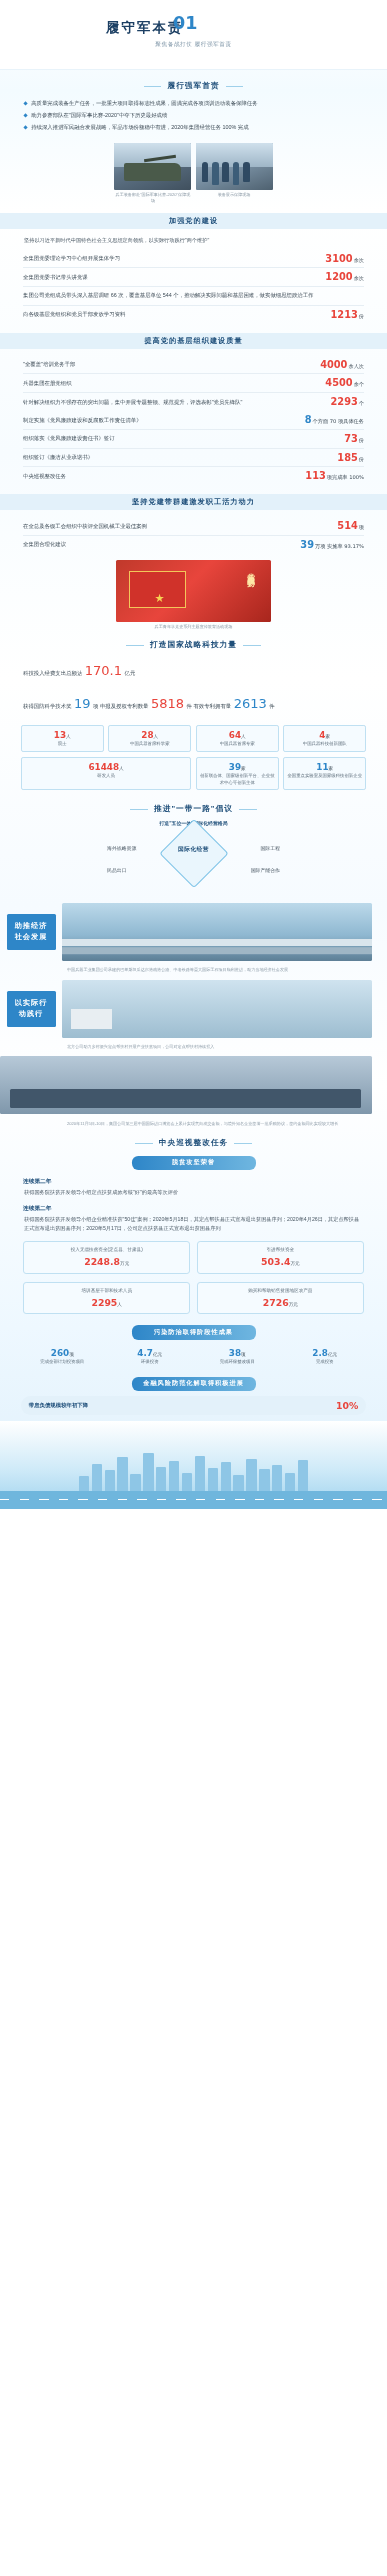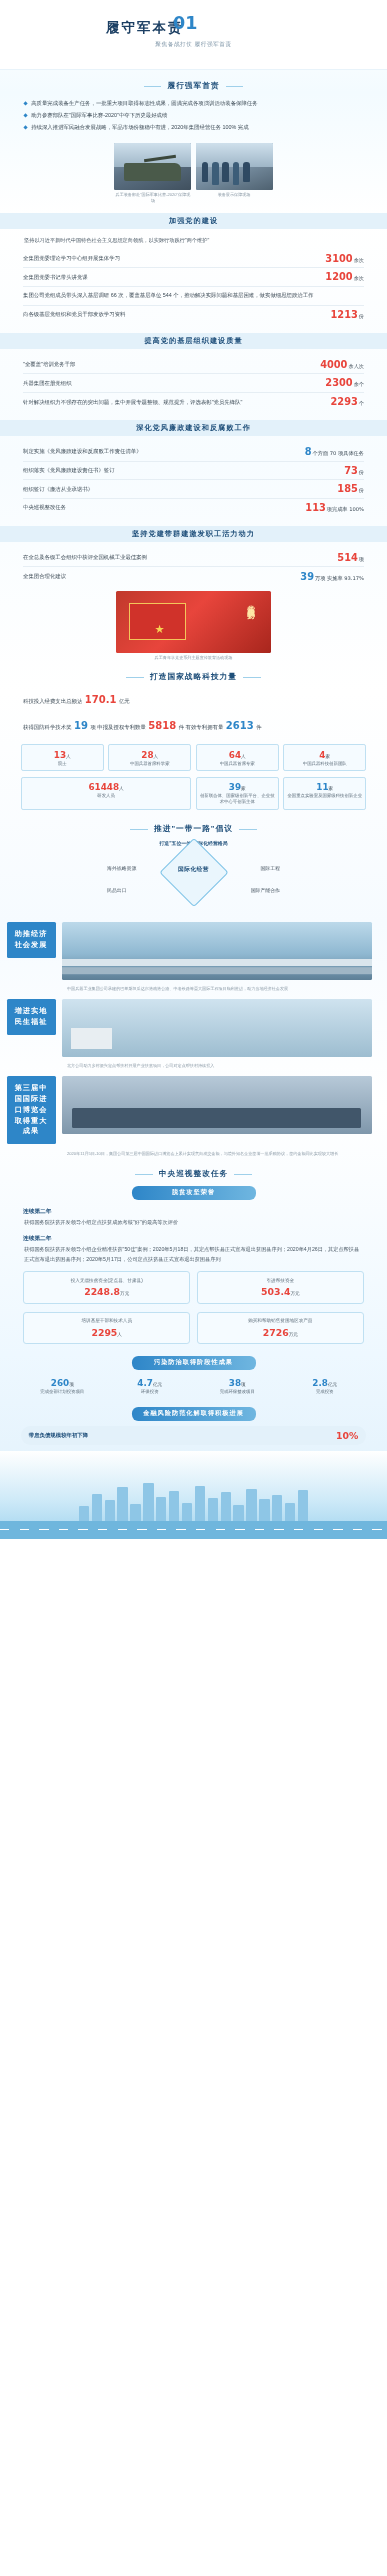--- a/index.html
+++ b/index.html
@@ -204,21 +204,21 @@
   .art-banner .txtv {
     position:absolute; right:15.5px; top:7.2px; color:#ffe9a8; font-size:7.7px;
     font-weight:bold; writing-mode: vertical-rl; letter-spacing:2.1px;
   }
   .art-cap { text-align:center; font-size:4.1px; color:#8b9aa6; margin-bottom: 2.1px;}
 
   
   .tech-line {
     padding: 3.1px 23px; font-size: 5.4px; color:#3c4a55; line-height: 2;
   }
-  .tech-line .big { font-size: 10px; font-weight:bold; color:#e8453c;
+  .tech-line .big { font-size: 13px; font-weight:normal; color:#e8453c;
     font-family:"DejaVu Sans",sans-serif; margin:0 1px;}
   .tech-line .big.b { color:#2e86c8; }
 
   .chip-grid {
     display: grid;
     grid-template-columns: repeat(4, 1fr);
     gap: 5.2px 4.1px;
     padding: 5.2px 20.6px 3.1px 20.6px;
   }
   .chip {
@@ -254,21 +254,21 @@
   }
   .d-item { position:absolute; font-size:4.9px; color:#44525e; }
   .d-top { left:50%; top:1px; transform:translateX(-50%); font-weight:bold; color:#1f4f7a;}
   .d-left { left: 107px; top: 26px; }
   .d-right { right: 107px; top: 26px; text-align:right;}
   .d-bl { left: 107px; top: 48px;}
   .d-br { right: 107px; top: 48px; text-align:right;}
 
   
   .card-row {
-    display:flex; align-items:flex-start; margin: 6.2px 0;
+    display:flex; align-items:center; margin: 6.2px 0;
   }
   .card-row .side {
     width: 62px; flex: none;
     display:flex; align-items:center; justify-content:center;
     text-align:center;
   }
   .card-row .side .t {
     font-size: 7.2px; font-weight:bold; color:#ffffff; letter-spacing:1px; line-height:1.5;
     background: #2e86c8; padding: 7.2px 4.1px; border-radius: 1.5px; width: 49px;
   }
@@ -425,29 +425,28 @@
   </div>
 
   <div class="band">提高党的基层组织建设质量</div>
   <div class="stat-row">
     <div class="lab">"全覆盖"培训党务干部</div>
     <div class="val"><span>4000</span><span class="unit">余人次</span></div>
   </div>
   <div class="sep"></div>
   <div class="stat-row">
     <div class="lab">兵器集团在册党组织</div>
-    <div class="val"><span>2300</span><span class="unit">余个</span></div>
+    <div class="val"><span>4500</span><span class="unit">余个</span></div>
   </div>
   <div class="sep"></div>
   <div class="stat-row">
     <div class="lab">针对解决组织力不强存在的突出问题，集中开展专题整顿、规范提升，评选表彰"党员先锋队"</div>
     <div class="val"><span>2293</span><span class="unit">个</span></div>
   </div>
 
-  <div class="band">深化党风廉政建设和反腐败工作</div>
   <div class="stat-row blue">
     <div class="lab">制定实施《党风廉政建设和反腐败工作责任清单》</div>
     <div class="val"><span>8</span><span class="unit">个方面 70 项具体任务</span></div>
   </div>
   <div class="sep"></div>
   <div class="stat-row">
     <div class="lab">组织落实《党风廉政建设责任书》签订</div>
     <div class="val"><span>73</span><span class="unit">份</span></div>
   </div>
   <div class="sep"></div>
@@ -543,30 +542,27 @@
   <div class="card-row">
     <div class="side">
       <div class="t">助推经济社会发展</div>
     </div>
     <div class="pic bridge"></div>
   </div>
   <div class="card-cap">中国兵器工业集团公司承建的巴基斯坦瓜达尔港疏港公路、中老铁路等重大国际工程项目顺利推进，助力当地经济社会发展</div>
 
   <div class="card-row">
     <div class="side">
-      <div class="t">增进实地民生福祉</div>
+      <div class="t">以实际行动践行</div>
     </div>
     <div class="pic village"></div>
   </div>
   <div class="card-cap">北方公司助力乡村振兴定点帮扶村开展产业扶贫项目，公司对定点帮扶村持续投入</div>
 
   <div class="card-row">
-    <div class="side">
-      <div class="t">第三届中国国际进口博览会取得重大成果</div>
-    </div>
     <div class="pic expo"></div>
   </div>
   <div class="card-cap">2020年11月5日-10日，集团公司第三届中国国际进口博览会上累计实现意向成交金额，与境外知名企业签署一批采购协议，签约金额同比实现较大增长</div>
 
   <div class="sec-head">
     <span class="txt">中央巡视整改任务</span>
   </div>
   <div class="sub-band">脱贫攻坚荣誉</div>
   <div class="mini-head">连续第二年</div>
   <div class="para">获得国务院扶贫开发领导小组定点扶贫成效考核"好"的最高等次评价</div>

